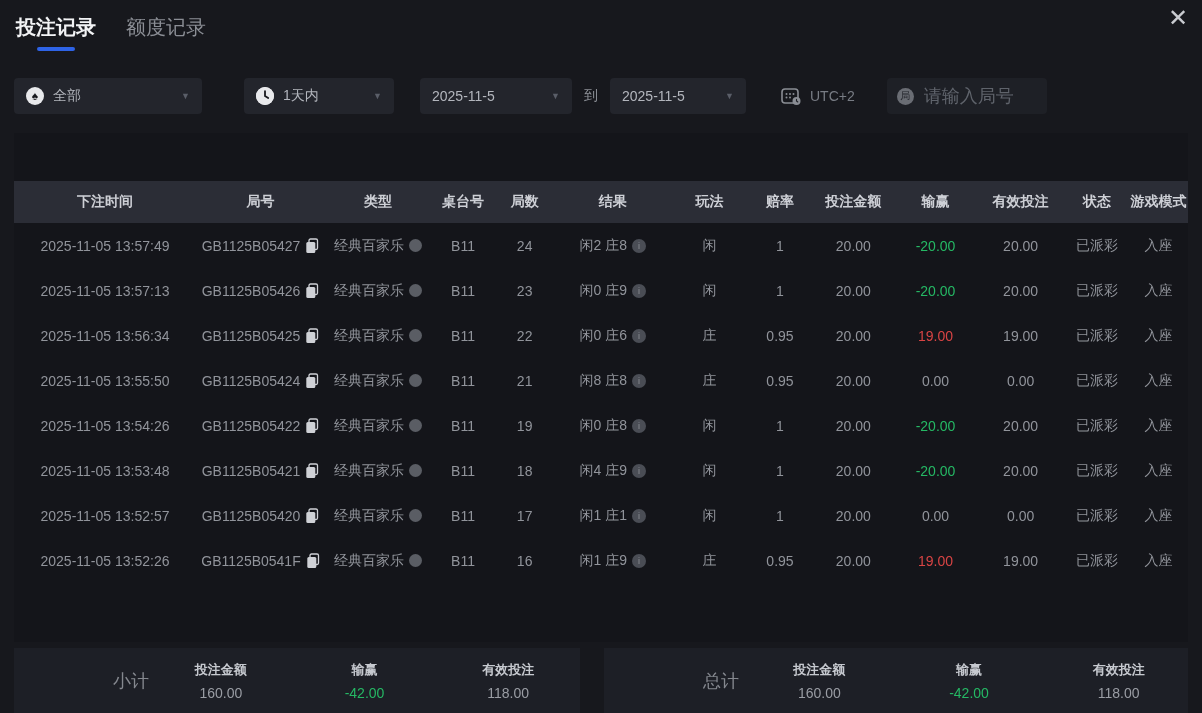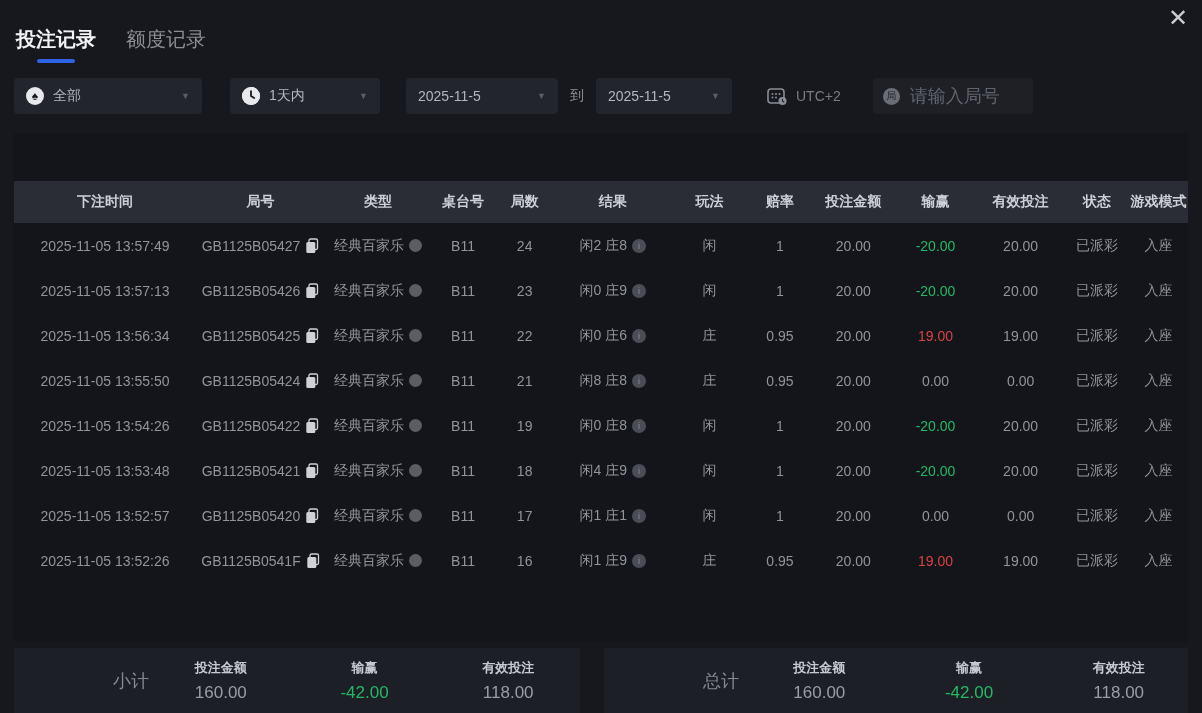--- a/index.html
+++ b/index.html
@@ -10,33 +10,33 @@
   }
   *{box-sizing:border-box;}
   html,body{margin:0;padding:0;}
   body{
     width:1202px;height:713px;position:relative;overflow:hidden;
     background:var(--page-bg);
     font-family:"Liberation Sans", sans-serif;
     color:var(--txt-body);
   }
   
-  .tabs{position:absolute;top:14px;left:16px;display:flex;gap:30px;align-items:flex-end;margin-top:12px;}
+  .tabs{position:absolute;top:14px;left:16px;display:flex;gap:30px;align-items:flex-end;}
   .tab{font-size:20px;color:#8b8e95;padding-bottom:10px;position:relative;cursor:pointer;}
   .tab.active{color:var(--txt-bright);font-weight:bold;}
   .tab.active::after{content:"";position:absolute;left:50%;transform:translateX(-50%);
     bottom:0;width:38px;height:4px;border-radius:2px;background:var(--underline);}
   .close-btn{position:absolute;top:6px;right:14px;font-size:24px;color:#c9cbd0;cursor:pointer;line-height:1;}
   
   .filterbar{position:absolute;top:78px;left:14px;width:1174px;height:36px;display:flex;align-items:center;}
   .control{background:var(--control-bg);border-radius:4px;height:36px;display:flex;align-items:center;
     padding:0 12px;font-size:14px;color:#b3b6bd;}
   .control .chev{margin-left:auto;font-size:9px;color:#5a5e68;padding-left:8px;}
   .sel1{width:188px;}
-  .sel2{width:150px;margin-left:28px;}
+  .sel2{width:150px;margin-left:42px;}
   .date1{width:152px;margin-left:26px;}
   .to-label{margin:0 12px;font-size:14px;color:#8d9097;}
   .date2{width:136px;}
   .tz{display:flex;align-items:center;margin-left:34px;color:var(--txt-dim);font-size:14px;gap:8px;}
   .round-input{width:160px;margin-left:32px;background:var(--input-bg);border-radius:4px;height:36px;
     display:flex;align-items:center;padding:0 10px;gap:8px;}
   .round-input input{background:transparent;border:none;outline:none;color:#b3b6bd;
     font-size:18px;width:100%;font-family:"Liberation Sans",sans-serif;}
   .round-input input::placeholder{color:#5f636b;}
   .round-badge{width:17px;height:17px;border-radius:50%;background:#6a6d74;color:#23252c;
@@ -61,21 +61,21 @@
     font-size:9px;display:inline-flex;align-items:center;justify-content:center;cursor:pointer;}
   .copy-icon{cursor:pointer;display:inline-flex;}
   
   .summary{position:absolute;top:648px;height:65px;background:var(--summary-bg);
     display:flex;align-items:center;}
   .summary.left{left:14px;width:566px;}
   .summary.right{left:604px;width:584px;gap:11px;}
   .sum-label{flex:0 0 135px;text-align:right;font-size:18px;color:#85888f;}
   .metric{flex:1;text-align:center;}
   .metric .m-label{font-size:13px;font-weight:bold;color:#c6c9cf;}
-  .metric .m-value{font-size:17px;color:#9a9da4;margin-top:6px;}
+  .metric .m-value{font-size:14px;color:#9a9da4;margin-top:6px;}
   .metric .m-value.green{color:var(--green);}
 </style>
 </head>
 <body>
 
 <div class="tabs">
   <div class="tab active">投注记录</div>
   <div class="tab">额度记录</div>
 </div>
 <div class="close-btn">✕</div>

